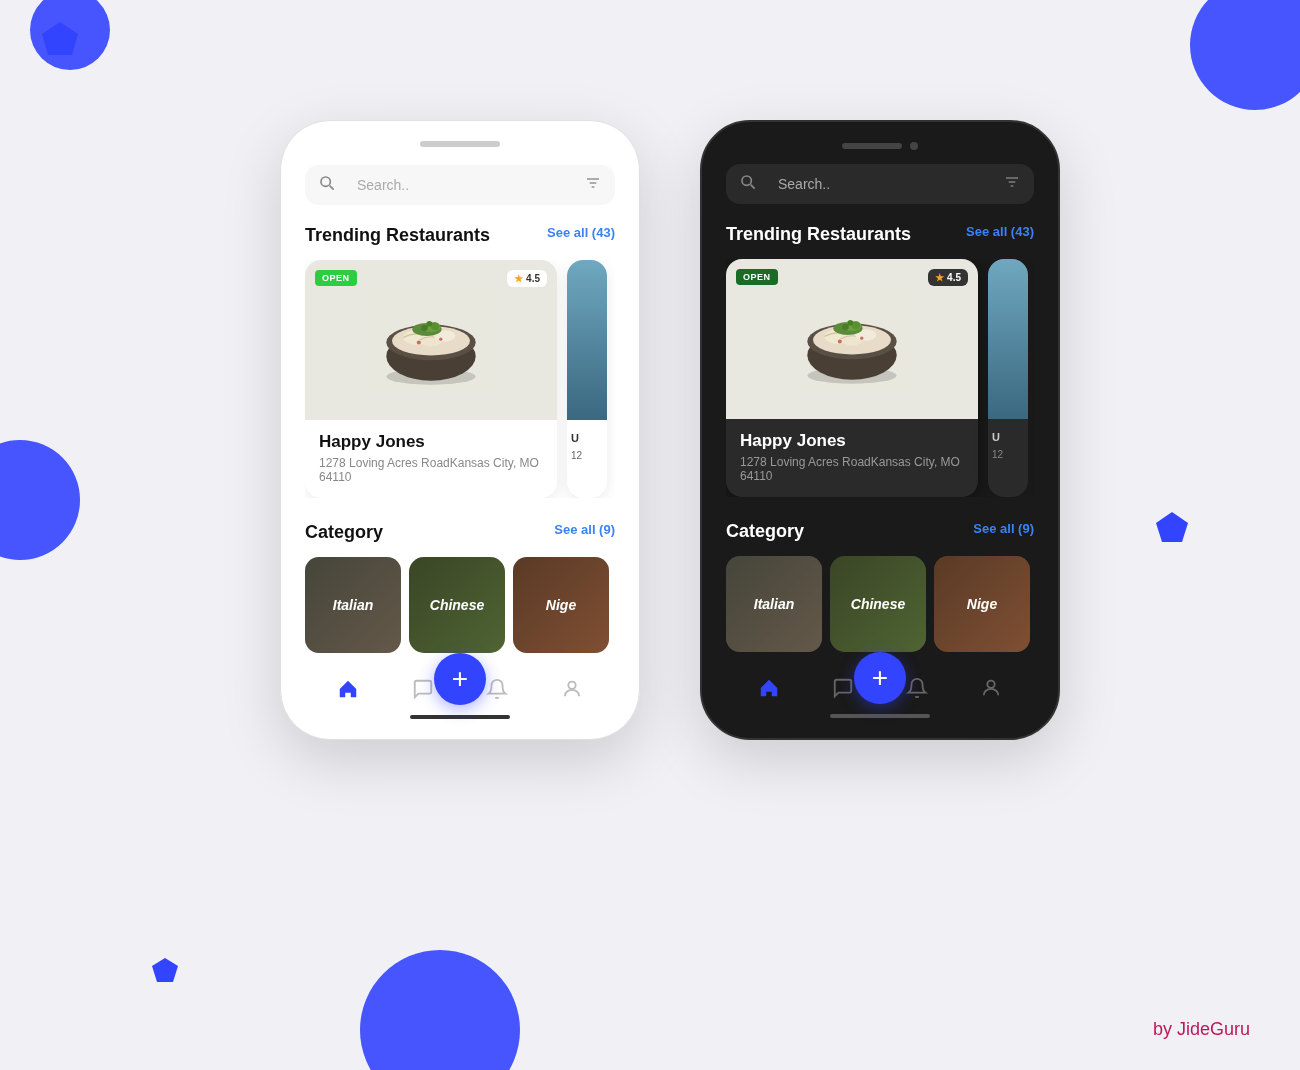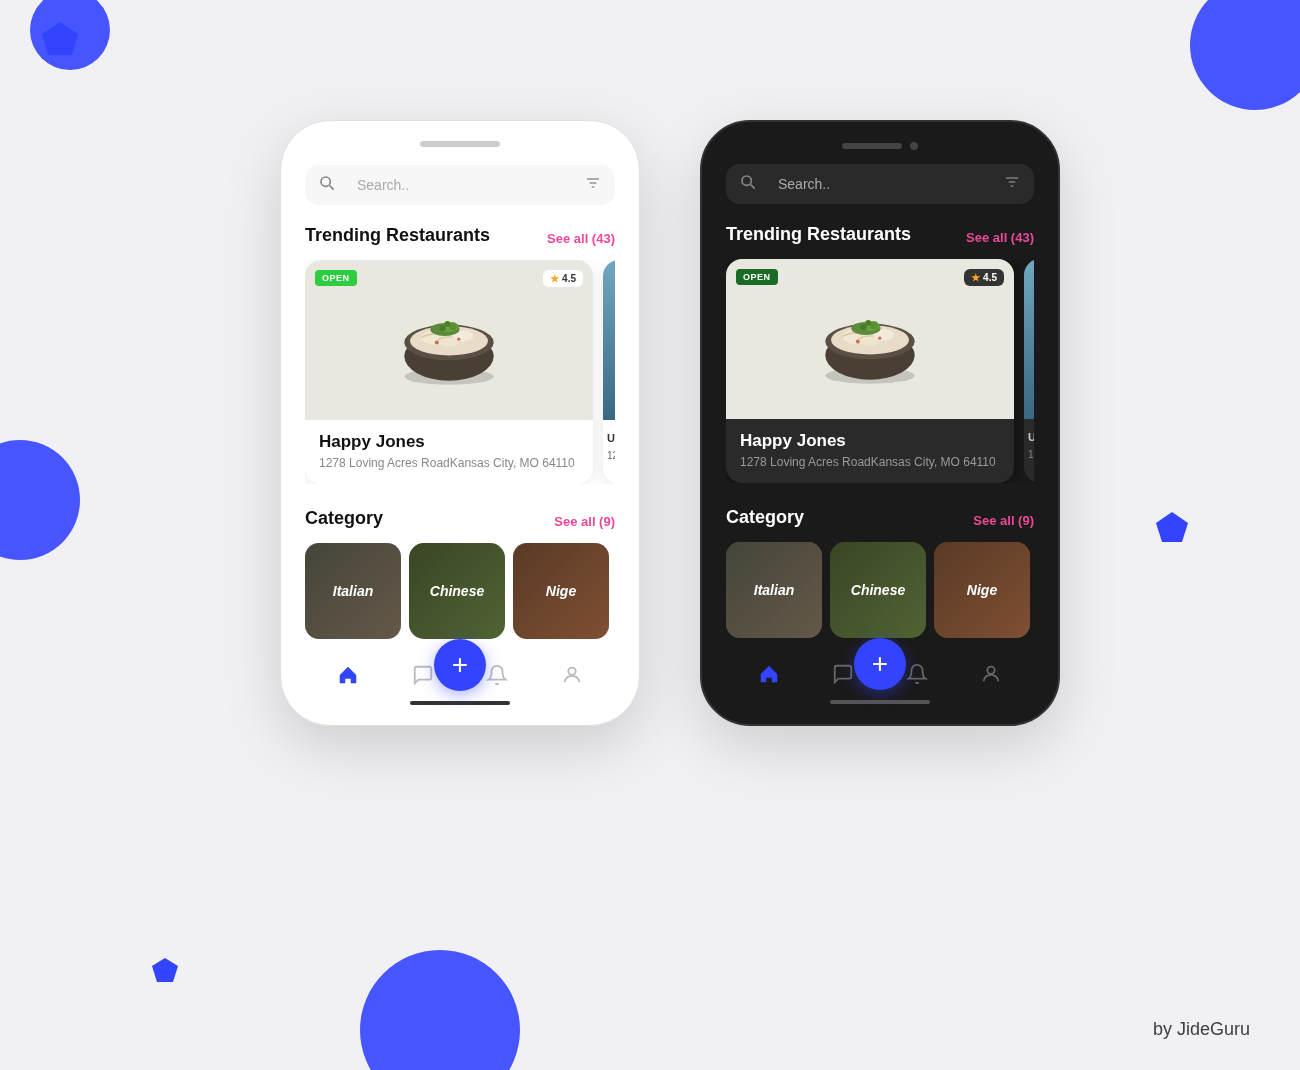--- a/index.html
+++ b/index.html
@@ -115,50 +115,50 @@
     }
     .filter-icon-svg {
       width: 16px;
       height: 16px;
       flex-shrink: 0;
     }
 
     
     .section-header {
       display: flex;
-      align-items: flex-end;
+      align-items: flex-start;
       justify-content: space-between;
       margin-bottom: 14px;
     }
     .section-title {
       font-size: 18px;
       font-weight: 800;
       color: #111;
     }
     .phone-dark .section-title { color: #fff; }
     .see-all {
       font-size: 13px;
-      color: #ec4899;
+      color: #3b82f6;
       font-weight: 600;
     }
 
     
     .restaurant-row {
       display: flex;
       gap: 10px;
       margin-bottom: 24px;
       overflow: hidden;
     }
     .restaurant-card {
       background: #fff;
       border-radius: 16px;
       overflow: hidden;
       box-shadow: 0 4px 16px rgba(0,0,0,0.08);
       flex-shrink: 0;
-      width: 288px;
+      width: 252px;
     }
     .phone-dark .restaurant-card {
       background: #2a2a2a;
       box-shadow: 0 4px 16px rgba(0,0,0,0.4);
     }
     .card-image-container {
       position: relative;
       width: 100%;
       height: 160px;
       background: #e8e8e0;
@@ -331,21 +331,21 @@
     }
     .phone-light .home-indicator { background: #333; }
     .phone-dark .home-indicator { background: #555; }
 
     
     .watermark {
       position: absolute;
       bottom: 30px;
       right: 50px;
       font-size: 18px;
-      color: #404040;
+      color: #be185d;
       font-weight: 500;
     }
 
     
     .food-bowl-svg {
       width: 130px;
       height: 110px;
     }
 
     

